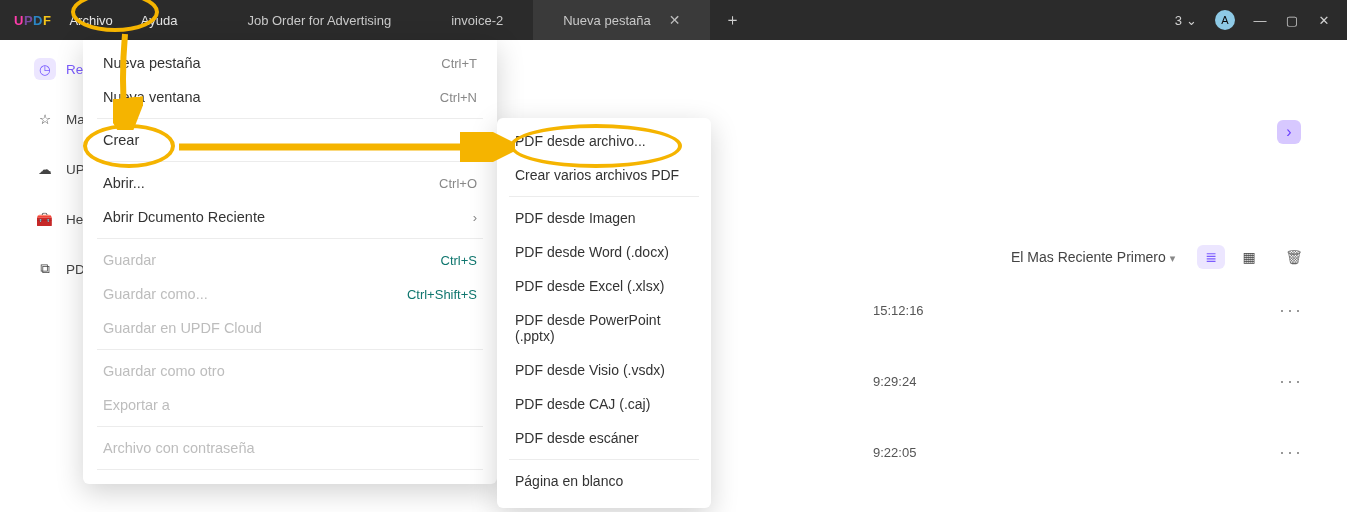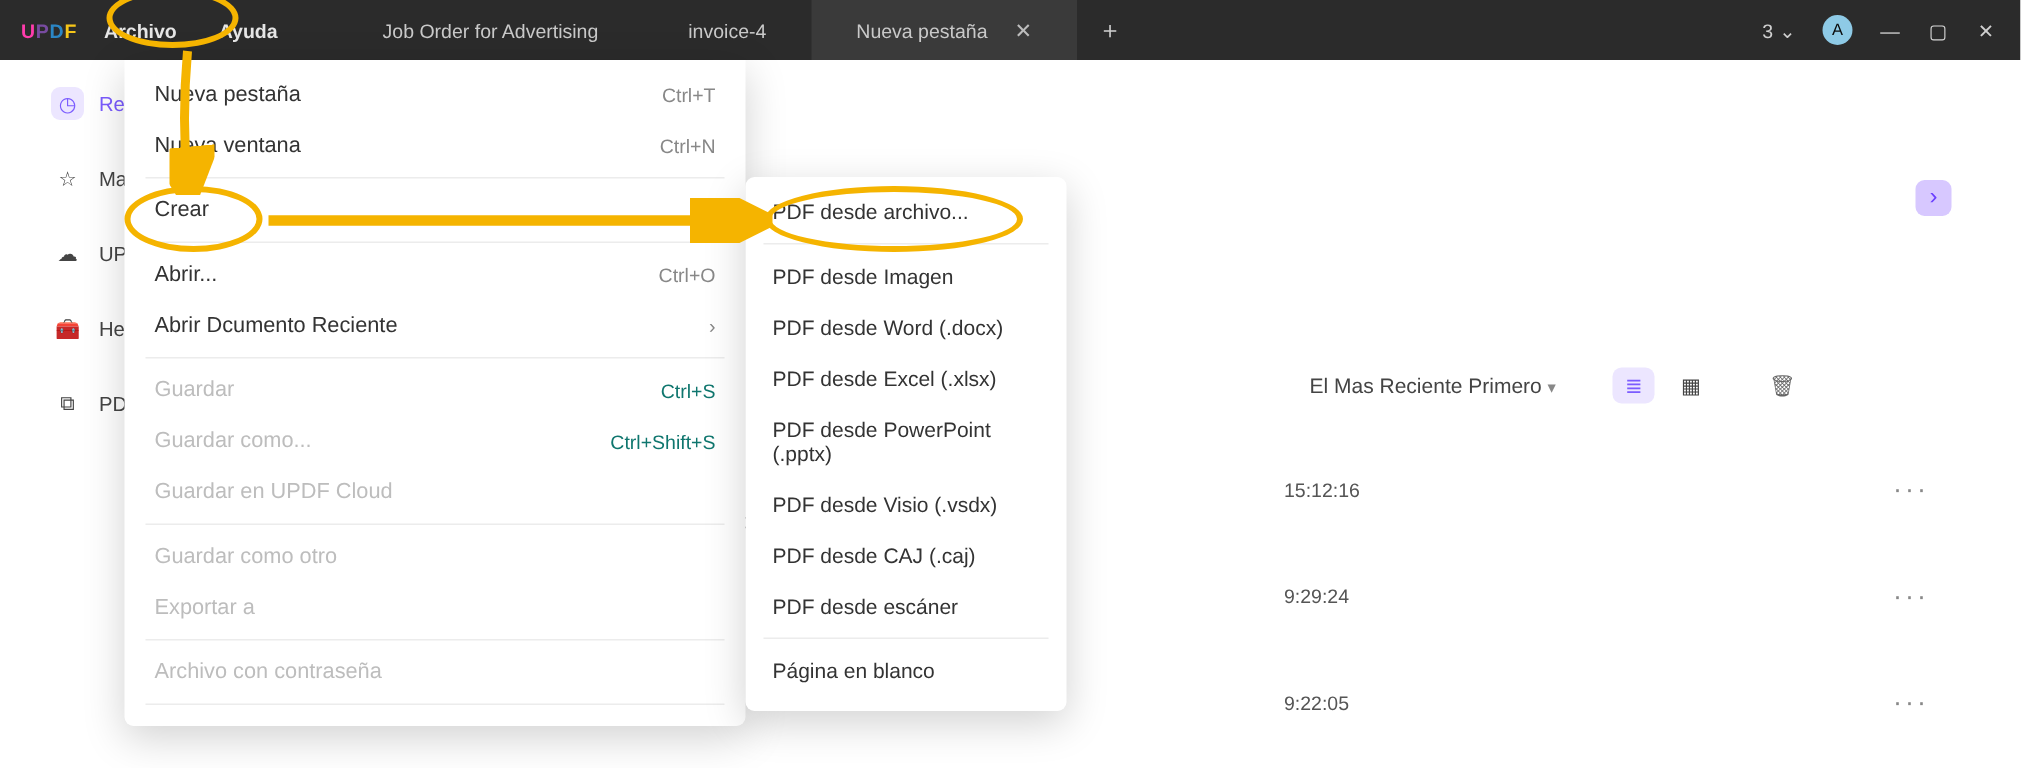--- a/index.html
+++ b/index.html
@@ -3,21 +3,21 @@
 <meta charset="utf-8">
 <style>
   * { margin: 0; padding: 0; box-sizing: border-box; font-family: -apple-system, BlinkMacSystemFont, "Segoe UI", Arial, sans-serif; }
   body { width: 1347px; height: 512px; background: #fff; overflow: hidden; position: relative; }
 
   
   .titlebar { height: 40px; background: #2b2b2b; display: flex; align-items: center; color: #cfcfcf; font-size: 13px; position: relative; }
   .logo { display: flex; align-items: center; padding: 0 12px 0 14px; font-weight: 700; letter-spacing: .5px; }
   .logo span:nth-child(1){color:#ff3cac;} .logo span:nth-child(2){color:#784ba0;}
   .logo span:nth-child(3){color:#2b86c5;} .logo span:nth-child(4){color:#f5c518;}
-  .menubar { display: flex; align-items: center; gap: 28px; padding-left: 6px; font-weight: bold; }
+  .menubar { display: flex; align-items: center; gap: 28px; padding-left: 6px; }
   .menubar .mi { color: #e6e6e6; cursor: pointer; }
   .tabs { display: flex; align-items: stretch; margin-left: 40px; height: 100%; }
   .tab { display: flex; align-items: center; padding: 0 30px; color: #c9c9c9; cursor: pointer; }
   .tab.active { background: #3a3a3a; }
   .tab .close { margin-left: 18px; font-size: 14px; color: #bdbdbd; }
   .newtab { display:flex; align-items:center; padding:0 14px; color:#cfcfcf; cursor:pointer; font-size:16px; }
 
   .winctrls { position:absolute; right:0; top:0; height:40px; display:flex; align-items:center; gap:18px; padding:0 16px; color:#d0d0d0; }
   .badge3 { display:flex; align-items:center; gap:4px; font-size:13px; }
   .avatar { width:20px; height:20px; border-radius:50%; background:#8ecae6; color:#0a0a0a; font-size:11px; display:flex; align-items:center; justify-content:center; }
@@ -30,28 +30,28 @@
   .sidebar { position:absolute; left:0; top:18px; width:120px; display:flex; flex-direction:column; gap:28px; padding-left:20px; font-size:13.5px; color:#444; }
   .sb-item { display:flex; align-items:center; gap:10px; cursor:pointer; }
   .sb-item.sel { color:#7b5cff; }
   .sb-ico { width:22px; height:22px; border-radius:6px; display:flex; align-items:center; justify-content:center; }
   .sb-item.sel .sb-ico { background:#ece6ff; color:#7b5cff; }
 
   
   .chip { position:absolute; right:32px; top:80px; width:24px; height:24px; background:#d7c8ff; border-radius:6px; display:flex; align-items:center; justify-content:center; color:#6b3fff; cursor:pointer; }
 
   
-  .toolbar { position:absolute; top:205px; right:30px; width:430px; display:flex; align-items:center; justify-content:flex-start; gap:38px; font-size:14px; color:#444; }
+  .toolbar { position:absolute; top:205px; right:30px; width:430px; display:flex; align-items:center; justify-content:flex-end; gap:22px; font-size:14px; color:#444; }
   .view-toggle { display:flex; gap:10px; }
   .vbtn { width:28px; height:24px; border-radius:6px; display:flex; align-items:center; justify-content:center; cursor:pointer; }
   .vbtn.active { background:#ece6ff; color:#7b5cff; }
   .trash { color:#666; cursor:pointer; }
 
   
-  .rows { position:absolute; top:260px; right:47px; width:430px; display:flex; flex-direction:column; gap:50px; font-size:13px; color:#555;margin-top:16px; }
+  .rows { position:absolute; top:260px; right:30px; width:430px; display:flex; flex-direction:column; gap:50px; font-size:13px; color:#555; }
   .row { display:flex; align-items:center; justify-content:space-between; }
   .row .more { color:#888; font-size:18px; letter-spacing:2px; cursor:pointer; }
   .trunc { position:absolute; left:420px; top:340px; font-size:13.5px; color:#333; }
 
   
   .menu { position:absolute; left:83px; top:40px; width:414px; background:#fff; border-radius:0 0 6px 6px; box-shadow:0 8px 28px rgba(0,0,0,.18); padding:6px 0 10px; font-size:14.5px; color:#333; }
   .menu .mrow { display:flex; align-items:center; justify-content:space-between; padding:9px 20px; cursor:pointer; }
   .menu .mrow.disabled { color:#bdbdbd; cursor:default; }
   .menu .mrow .sc { color:#888; font-size:13px; }
   .menu .mrow.disabled .sc { color:#0f766e; }
@@ -83,21 +83,21 @@
   </div>
   <div class="menubar">
     <span class="mi">Archivo</span>
     <span class="mi">Ayuda</span>
   </div>
   <div class="tabs">
     <div class="tab">
         <span>Job Order for Advertising</span>
       </div>
     <div class="tab">
-        <span>invoice-4</span>
+        <span>invoice-2</span>
       </div>
     <div class="tab active">
       <span>Nueva pestaña</span>
       <span class="close">✕</span>
     </div>
     <div class="newtab">＋</div>
   </div>
   <div class="winctrls">
     <span class="badge3">
         <span>3</span> 
@@ -213,20 +213,21 @@
     </div>
   <div class="sep"></div>
   <div class="mrow disabled">
       <span>Archivo con contraseña</span>
     </div>
   <div class="sep"></div>
 </div>
 
 <div class="submenu">
   <div class="srow">PDF desde archivo...</div>
+  <div class="srow">Crear varios archivos PDF</div>
   <div class="sep"></div>
   <div class="srow">PDF desde Imagen</div>
   <div class="srow">PDF desde Word (.docx)</div>
   <div class="srow">PDF desde Excel (.xlsx)</div>
   <div class="srow">PDF desde PowerPoint (.pptx)</div>
   <div class="srow">PDF desde Visio (.vsdx)</div>
   <div class="srow">PDF desde CAJ (.caj)</div>
   <div class="srow">PDF desde escáner</div>
   <div class="sep"></div>
   <div class="srow">Página en blanco</div>

